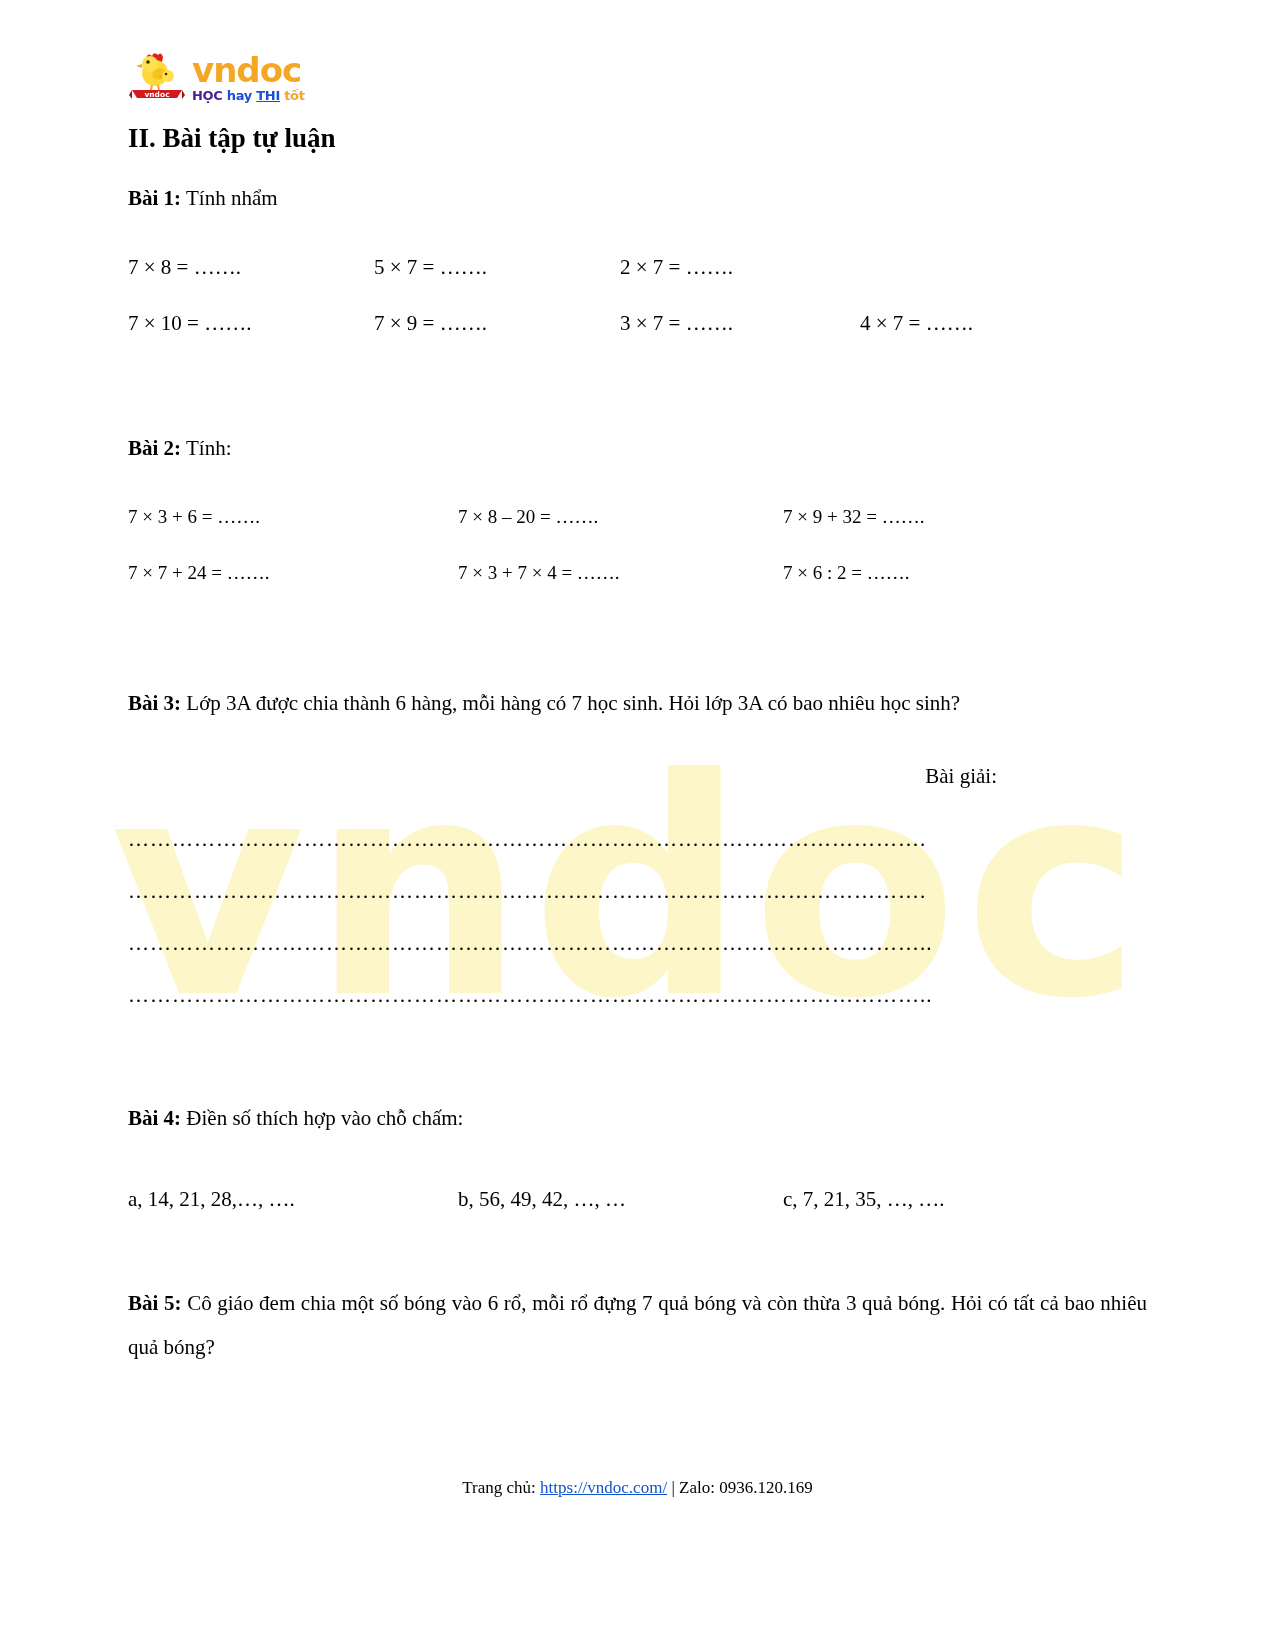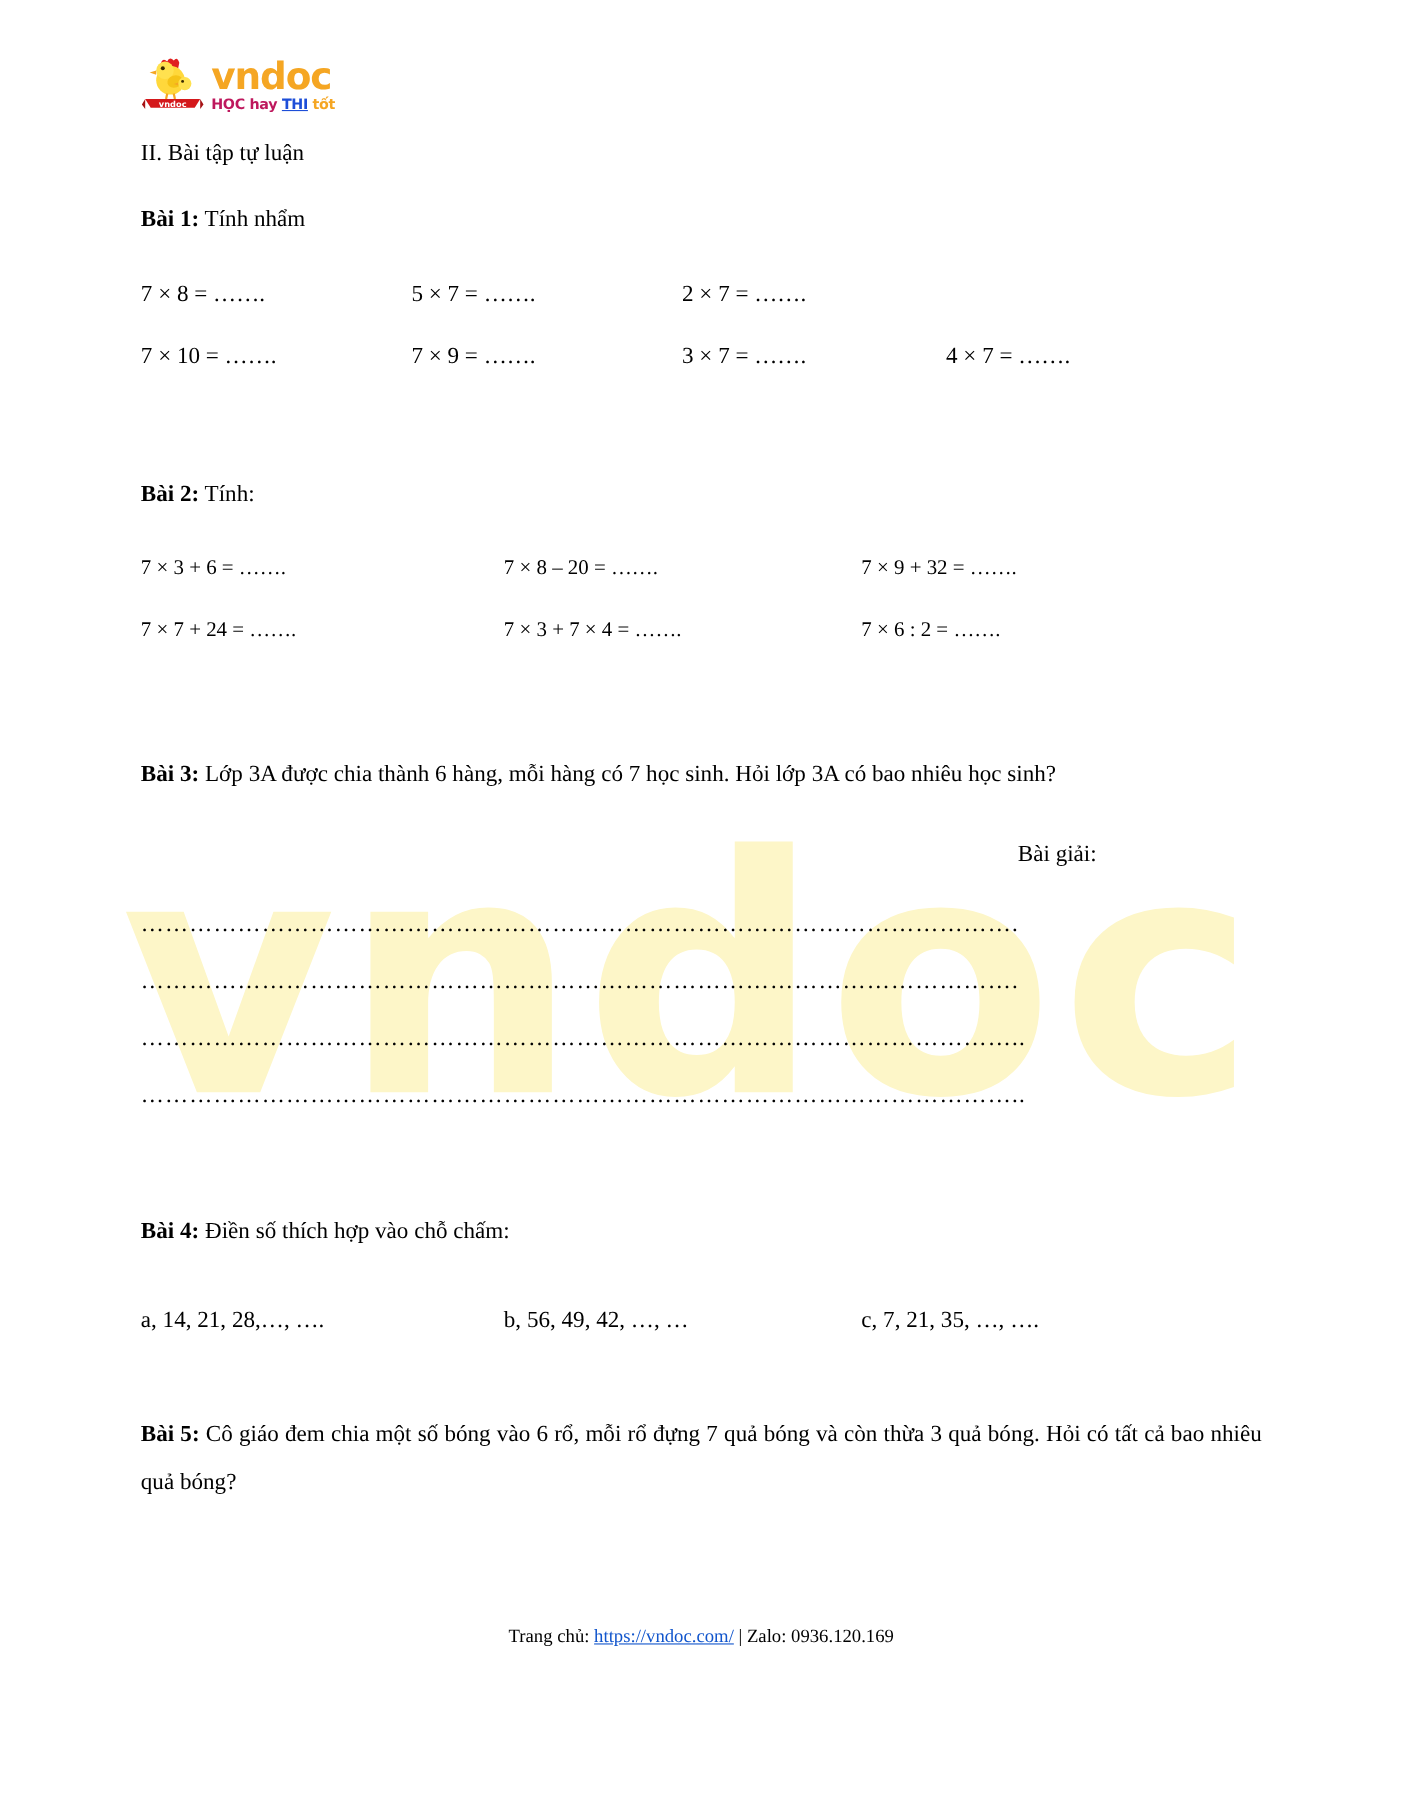--- a/index.html
+++ b/index.html
@@ -77,29 +77,29 @@
     letter-spacing: -1px;
   }
   .logo-tag {
     font-family: "DejaVu Sans", sans-serif;
     font-weight: 700;
     font-size: 13px;
     line-height: 15px;
     letter-spacing: -0.3px;
     margin-top: 1px;
   }
-  .tag-hoc { color: #be185d; }
-  .tag-hay { color: #be185d; }
+  .tag-hoc { color: #4c1d95; }
+  .tag-hay { color: #1d4ed8; }
   .tag-thi { color: #1d4ed8; text-decoration: underline; }
   .tag-tot { color: #f5a623; }
 
   
   h2.section-title {
-    font-size: 21px;
-    font-weight: normal;
+    font-size: 27px;
+    font-weight: bold;
     margin: 18px 0 0 0;
     line-height: 30px;
   }
   .q-line {
     font-size: 21px;
     line-height: 30px;
     margin: 30px 0 0 0;
   }
   .q-line b { font-weight: bold; }
   .para {

